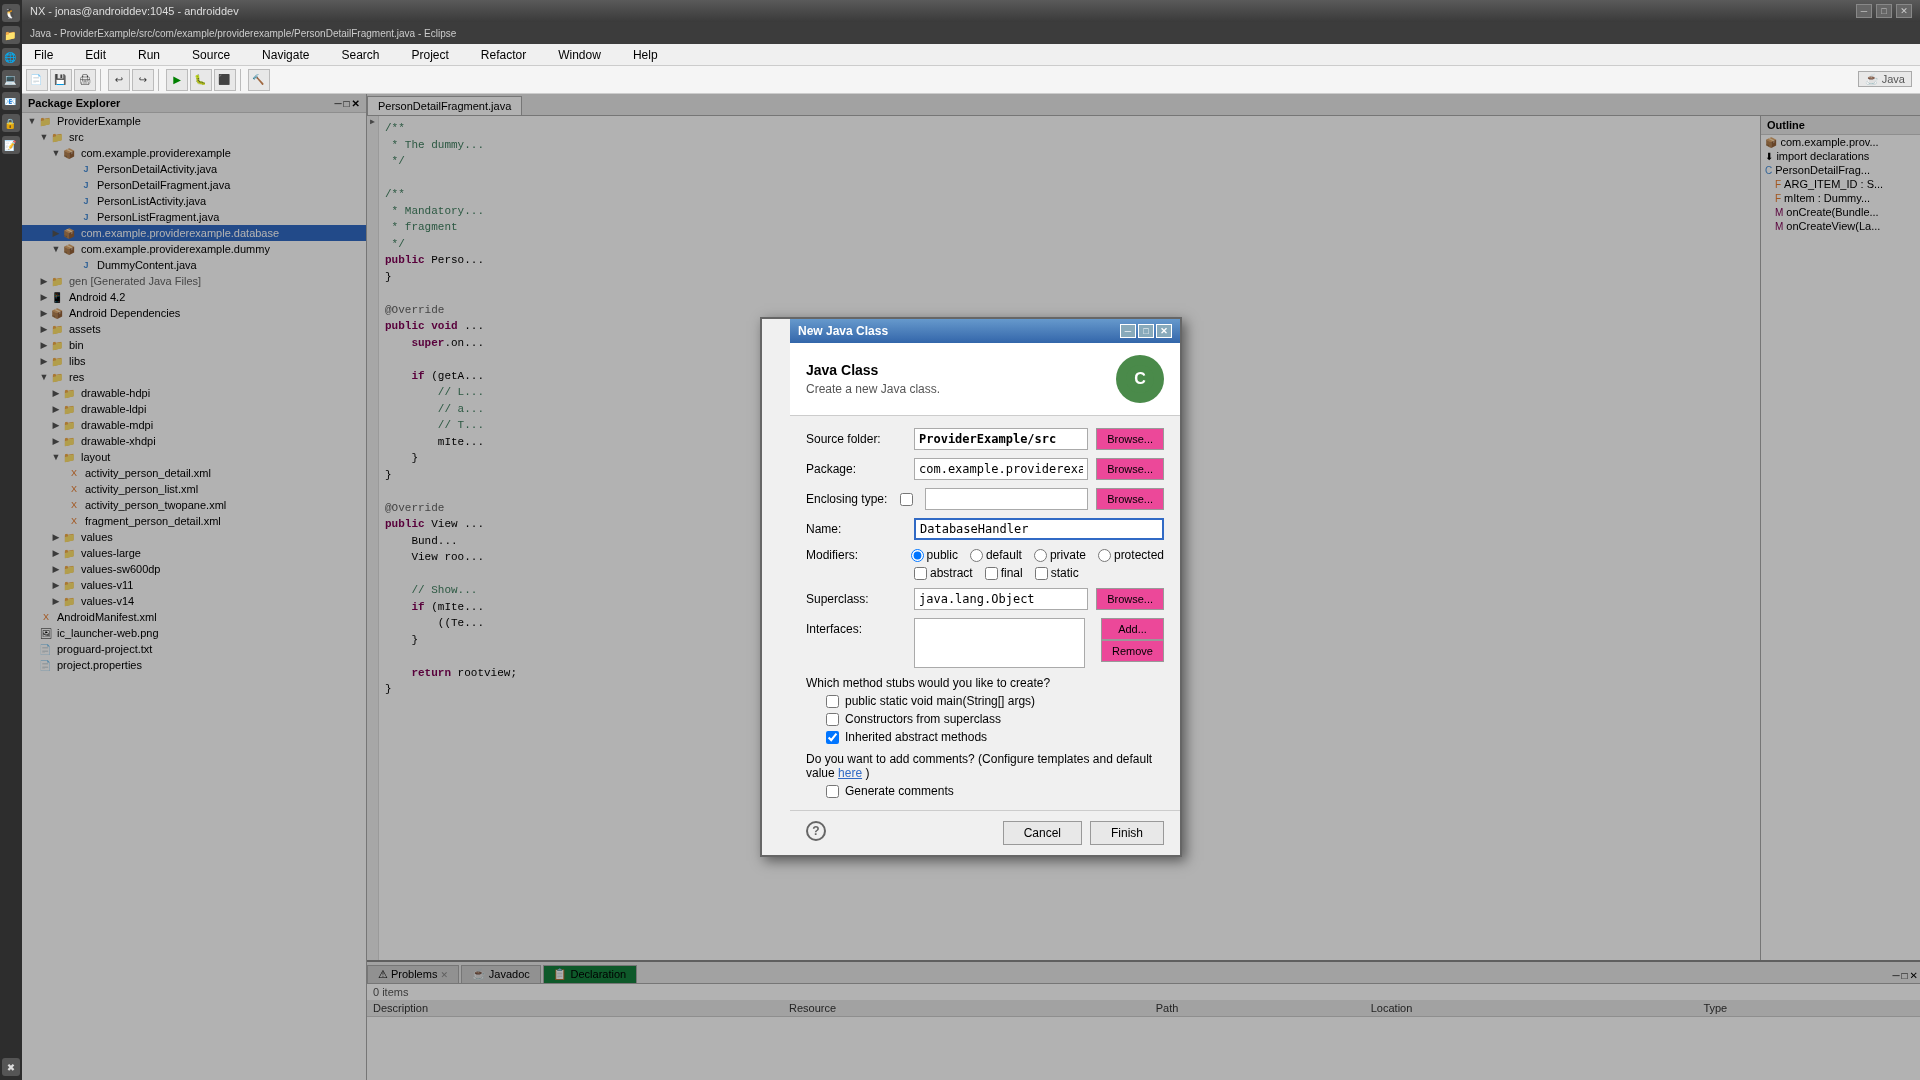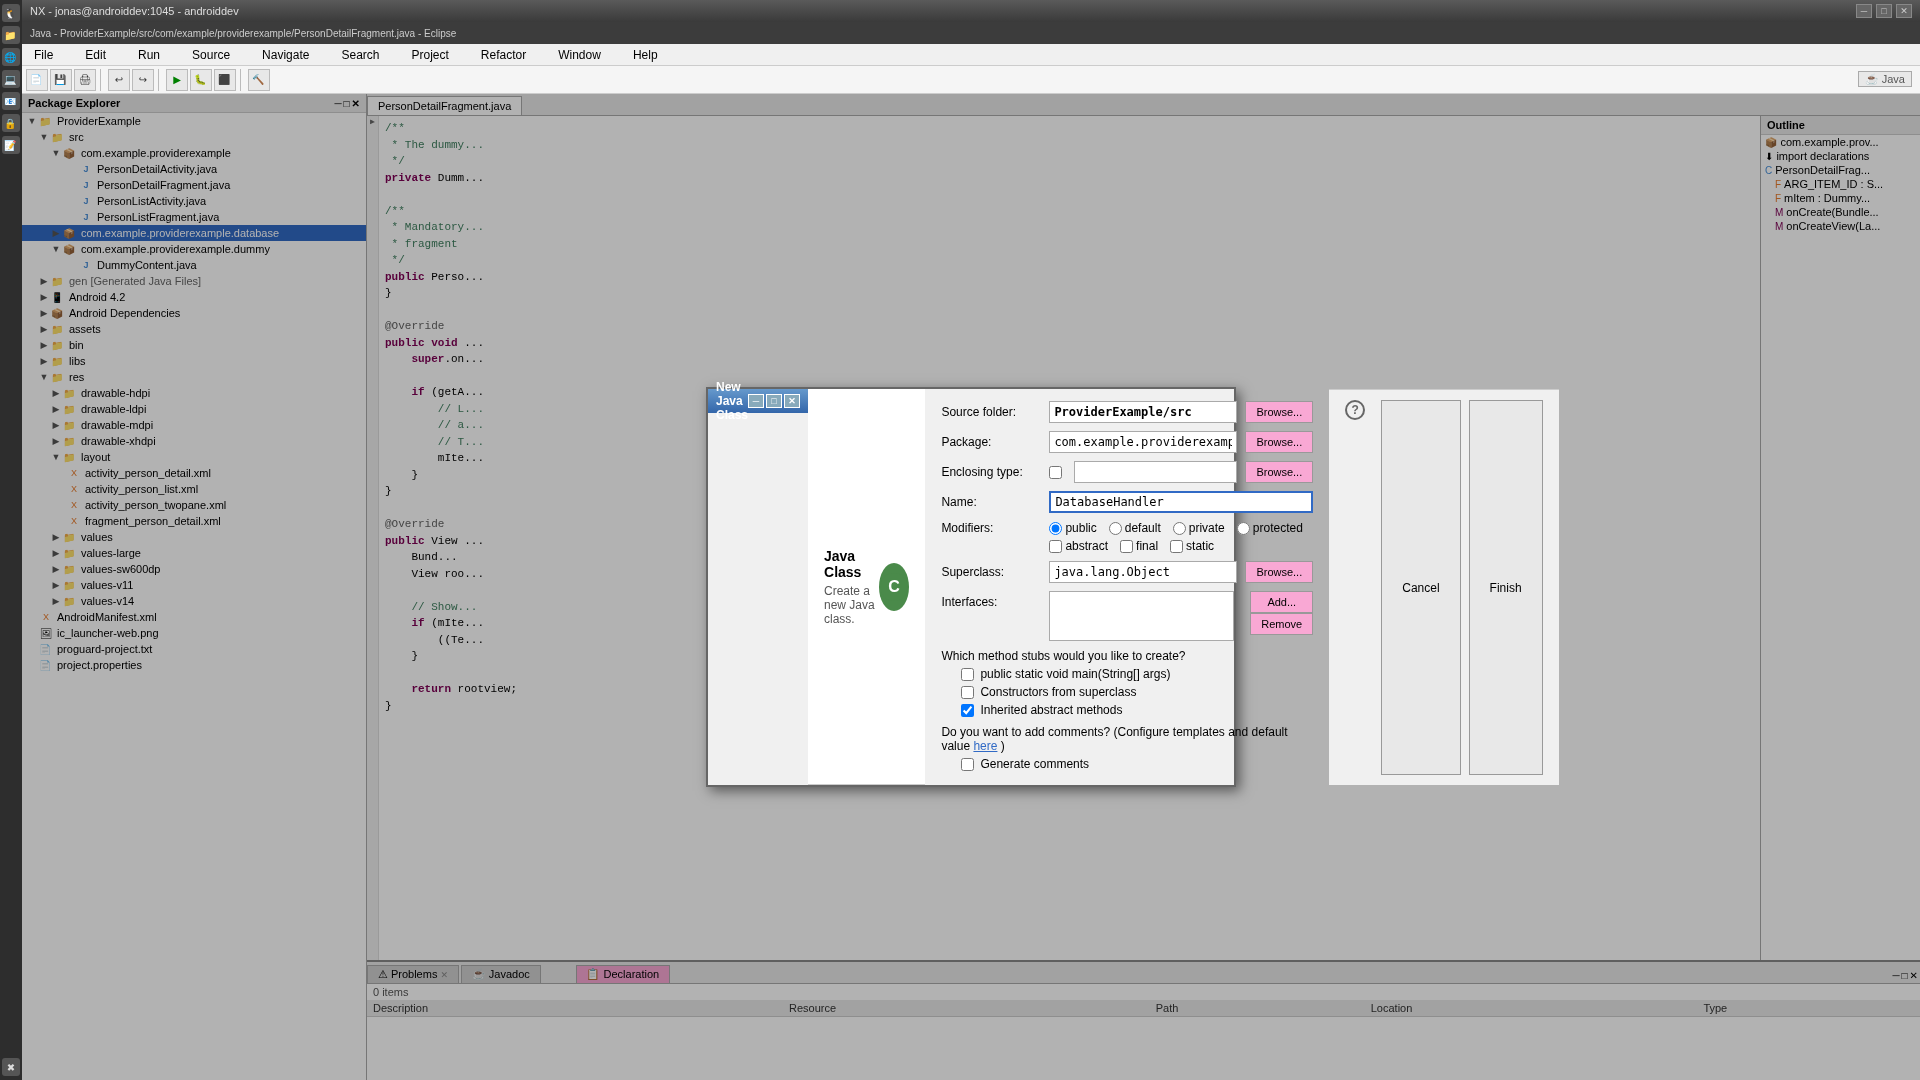--- a/index.html
+++ b/index.html
@@ -177,21 +177,21 @@
     }
     .bottom-tab {
       padding: 2px 10px;
       border: 1px solid #aaa;
       border-bottom: none;
       font-size: 11px;
       cursor: pointer;
       background: #d0d0d0;
       margin-right: 2px;
     }
-    .bottom-tab.active { background: #f9a8d4; margin-left: 33px; }
+    .bottom-tab.active { background: #15803d; }
     .bottom-content {
       flex: 1;
       overflow: auto;
     }
     .bottom-toolbar {
       display: flex;
       align-items: center;
       padding: 2px 6px;
       font-size: 11px;
       color: #555;
@@ -256,24 +256,25 @@
       background: rgba(0,0,0,0.3);
       display: flex;
       align-items: center;
       justify-content: center;
       z-index: 100;
     }
     .dialog {
       background: #f0f0f0;
       border: 2px solid #666;
       box-shadow: 4px 4px 12px rgba(0,0,0,0.5);
-      width: 530px;
+      width: 422px;
       min-height: 400px;
       display: flex;
-      flex-direction: row;
+      flex-direction: column;
+      padding-left: 28px;
     }
     .dialog-titlebar {
       background: linear-gradient(to bottom, #6699cc, #3366aa);
       color: #fff;
       padding: 4px 8px;
       display: flex;
       align-items: center;
       justify-content: space-between;
       height: 24px;
       font-size: 12px;
@@ -343,21 +344,21 @@
       flex: 1;
       height: 22px;
       border: 1px solid #aaa;
       padding: 2px 4px;
       font-size: 12px;
       background: #fff;
       font-family: monospace;
     }
     .btn-browse {
       padding: 2px 10px;
-      background: #f9a8d4;
+      background: #ec4899;
       border: 1px solid #999;
       cursor: pointer;
       font-size: 11px;
       height: 22px;
     }
 
     .radio-group {
       display: flex;
       gap: 12px;
       align-items: center;
@@ -741,21 +742,20 @@
 
         <div class="editor-content" style="flex:1;overflow:auto;">
 
           <div style="position:absolute;left:0;top:0;width:12px;background:#f0f0f0;border-right:1px solid #ddd;height:100%;display:flex;flex-direction:column;align-items:center;gap:0;">
             <div style="height:14px;font-size:8px;color:#666;">▶</div>
           </div>
           <div style="margin-left:14px;">
             <div style="color:#3f7f5f;">/**</div>
             <div style="color:#3f7f5f;">&nbsp;* The dummy...</div>
             <div style="color:#3f7f5f;">&nbsp;*/</div>
-            <div><span class="kw">private</span> Dumm...</div>
             <div>&nbsp;</div>
             <div style="color:#3f7f5f;">/**</div>
             <div style="color:#3f7f5f;">&nbsp;* Mandatory...</div>
             <div style="color:#3f7f5f;">&nbsp;* fragment</div>
             <div style="color:#3f7f5f;">&nbsp;*/</div>
             <div><span class="kw">public</span> Perso...</div>
             <div>}</div>
             <div>&nbsp;</div>
             <div style="color:#646464;">@Override</div>
             <div><span class="kw">public</span> <span class="kw">void</span> ...</div>

